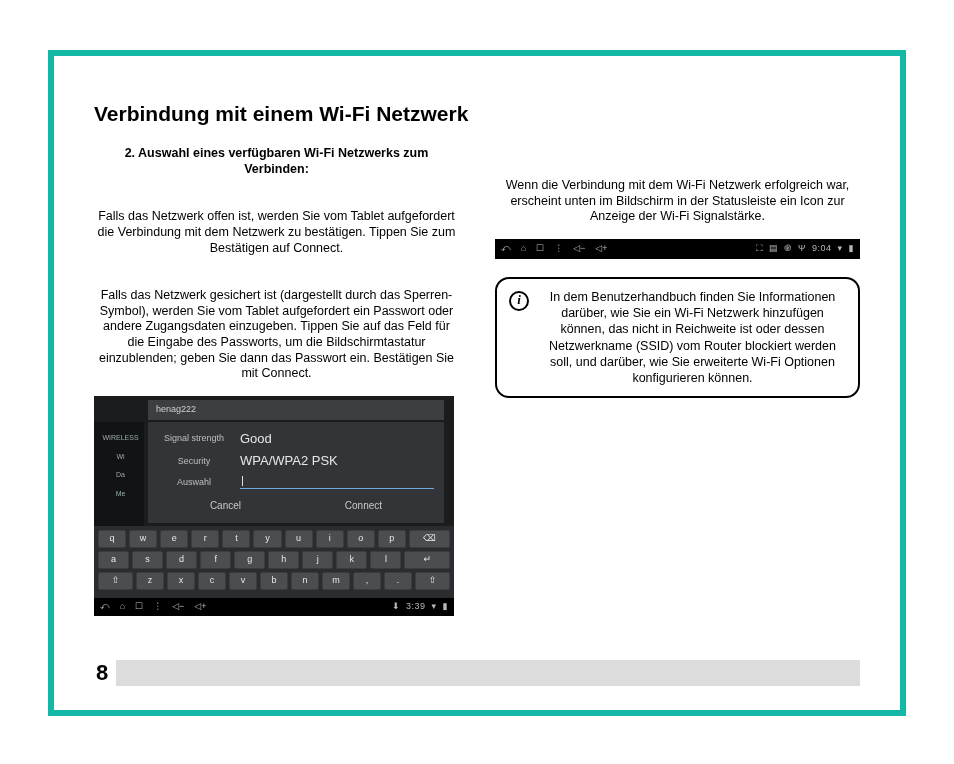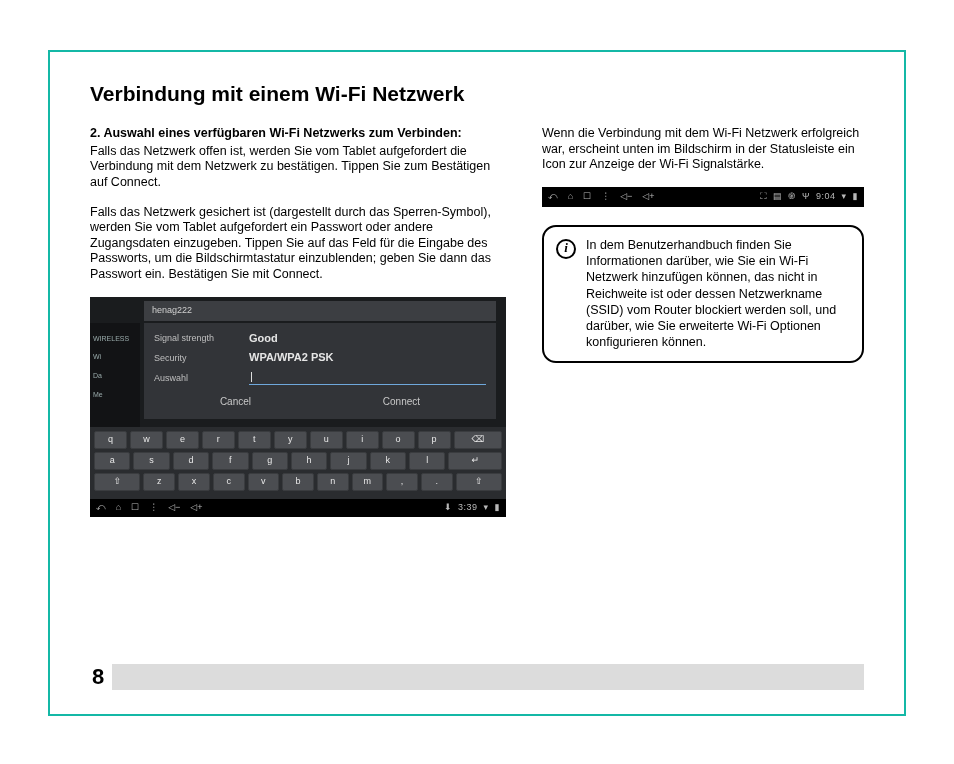--- a/index.html
+++ b/index.html
@@ -10,46 +10,47 @@
     font-family: Arial, Helvetica, sans-serif;
     color: #000;
     position: relative;
   }
   .page-frame {
     position: absolute;
     top: 50px;
     left: 48px;
     right: 48px;
     bottom: 48px;
-    border: 2px solid #14b8a6;
-    padding: 30px 40px 0 40px;
+    border: 6px solid #14b8a6;
+    padding: 46px 40px 0 40px;
   }
   .title {
     font-size: 21px;
     font-weight: bold;
     margin-bottom: 20px;
   }
   .columns {
     display: flex;
     gap: 36px;
   }
   .col {
     flex: 1;
     font-size: 12.5px;
     line-height: 1.25;
+    text-align: center;
   }
   .subhead {
     font-weight: bold;
     margin-bottom: 2px;
   }
-  .para { margin-bottom: 14px; }
+  .para { margin-bottom: 14px; margin-top: 32px; }
 
   
   .shot1 {
-    width: 416px;
+    width: 360px;
     height: 220px;
     background: #1a1c1e;
     color: #cfcfcf;
     font-size: 9px;
     position: relative;
     margin-top: 8px;
   }
   .shot1 .dlg-header {
     position: absolute;
     top: 4px; left: 54px; right: 10px;
@@ -68,23 +69,23 @@
     gap: 10px;
     padding-left: 3px;
     color: #9aa;
   }
   .shot1 .dlg {
     position: absolute;
     top: 26px; left: 54px; right: 10px;
     background: #323438;
     padding: 6px 10px 10px 10px;
   }
-  .shot1 .row { display: flex; gap: 23px; padding: 3px 0; align-items: center; }
+  .shot1 .row { display: flex; gap: 10px; padding: 3px 0; align-items: center; }
   .shot1 .lab { width: 72px; color: #bfbfbf; }
-  .shot1 .val { color: #e6e6e6; font-weight: bold; font-size: 11px; }
+  .shot1 .val { color: #e6e6e6; font-weight: normal; font-size: 13px; }
   .shot1 .pwfield {
     flex: 1; height: 14px; border-bottom: 1.5px solid #6fa8dc;
     position: relative;
   }
   .shot1 .cursor {
     position: absolute; left: 2px; top: 1px; width: 1px; height: 10px; background: #ddd;
   }
   .shot1 .btns { display: flex; justify-content: space-around; margin-top: 8px; font-size: 10px; color: #c8c8c8;}
   .shot1 .kb {
     position: absolute;

